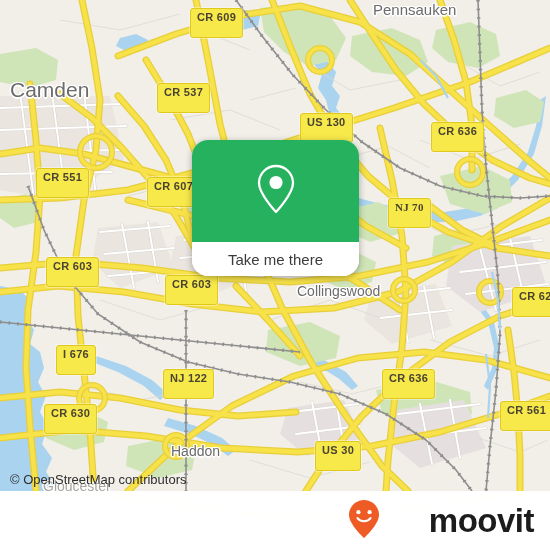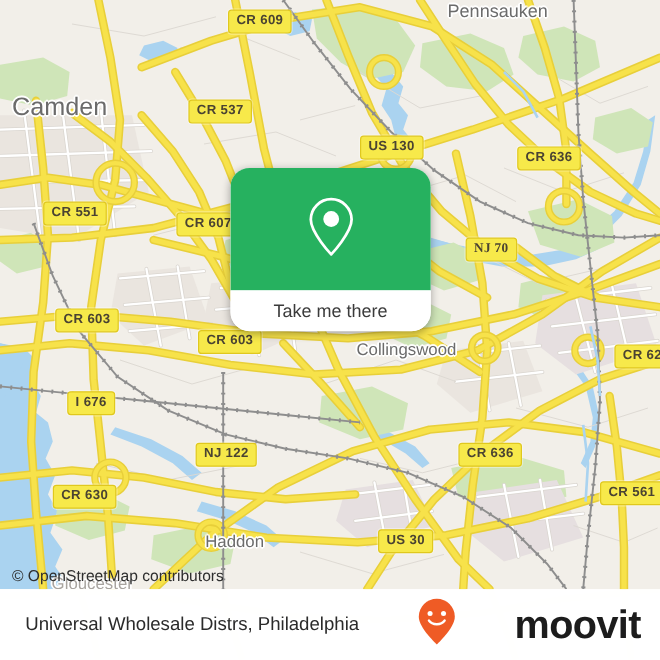--- a/index.html
+++ b/index.html
@@ -34,21 +34,21 @@
     position: absolute;
     background: #f7e94a;
     border: 1.6px solid #e0c81e;
     border-radius: 3px;
     color: #4a4332;
     font-family: "Liberation Sans", sans-serif;
     font-size: 11px;
     font-weight: bold;
     letter-spacing: 0.3px;
     line-height: 1;
-    padding: 3px 6px 4px 6px;
+    padding: 3px 6px 14px 6px;
     white-space: nowrap;
     box-shadow: 0 0 0 1px rgba(255,255,255,0.35);
   }
 
   
   .place-label {
     position: absolute;
     color: #6b6b6b;
     font-family: "Liberation Sans", sans-serif;
     white-space: nowrap;
@@ -394,21 +394,21 @@
       <div class="shield" style="left:190px; top:8px;">CR 609</div>
       <div class="shield" style="left:157px; top:83px;">CR 537</div>
       <div class="shield" style="left:300px; top:113px;">US 130</div>
       <div class="shield" style="left:431px; top:122px;">CR 636</div>
       <div class="shield" style="left:36px;  top:168px;">CR 551</div>
       <div class="shield" style="left:147px; top:177px;">CR 607</div>
       <div class="shield" style="left:388px; top:198px;font-family:Liberation Serif, serif;">NJ 70</div>
       <div class="shield" style="left:46px;  top:257px;">CR 603</div>
       <div class="shield" style="left:165px; top:275px;">CR 603</div>
       <div class="shield" style="left:512px; top:287px;">CR 628</div>
-      <div class="shield" style="left:56px;  top:326px;">I 676</div>
+      <div class="shield" style="left:56px;  top:345px;">I 676</div>
       <div class="shield" style="left:163px; top:369px;">NJ 122</div>
       <div class="shield" style="left:382px; top:369px;">CR 636</div>
       <div class="shield" style="left:44px;  top:404px;">CR 630</div>
       <div class="shield" style="left:500px; top:401px;">CR 561</div>
       <div class="shield" style="left:315px; top:441px;">US 30</div>
     </div>
 
     <div>
       <div class="place-label place-major" style="left:10px;  top:78px;">Camden</div>
       <div class="place-label place-mid" style="left:373px; top:1px;">Pennsauken</div>
@@ -441,21 +441,20 @@
         <path d="M0,6 L80,2 L160,10 L240,22 L320,26 L400,20 L470,8 L550,0"></path>
         <path d="M66,0 L72,20 L78,40 L82,59"></path>
         <path d="M186,0 L190,20 L196,40 L202,59"></path>
         <path d="M408,0 L416,20 L424,40 L430,59"></path>
         <path d="M520,0 L522,20 L524,40 L526,59"></path>
       </g>
     </svg>
   </div>
 
   <div id="footer">
-    <span id="footer-title">Universal Wholesale Distrs, Philadelphia</span>
     <span id="brand">
       <span>
         <svg width="32" height="40" viewBox="0 0 32 40" xmlns="http://www.w3.org/2000/svg">
           <path d="M16 1 C7.7 1 1 7.7 1 16 C1 25.5 16 39 16 39 C16 39 31 25.5 31 16 C31 7.7 24.3 1 16 1 Z" fill="#ef5b25"></path>
           <circle cx="10.4" cy="13.2" r="2.1" fill="#ffffff"></circle>
           <circle cx="21.6" cy="13.2" r="2.1" fill="#ffffff"></circle>
           <path d="M9.5 19.2 C12.2 23.2 19.8 23.2 22.5 19.2" fill="none" stroke="#ffffff" stroke-width="2.1" stroke-linecap="round"></path>
         </svg>
       </span>
       <span id="brand-word">moovit</span>

